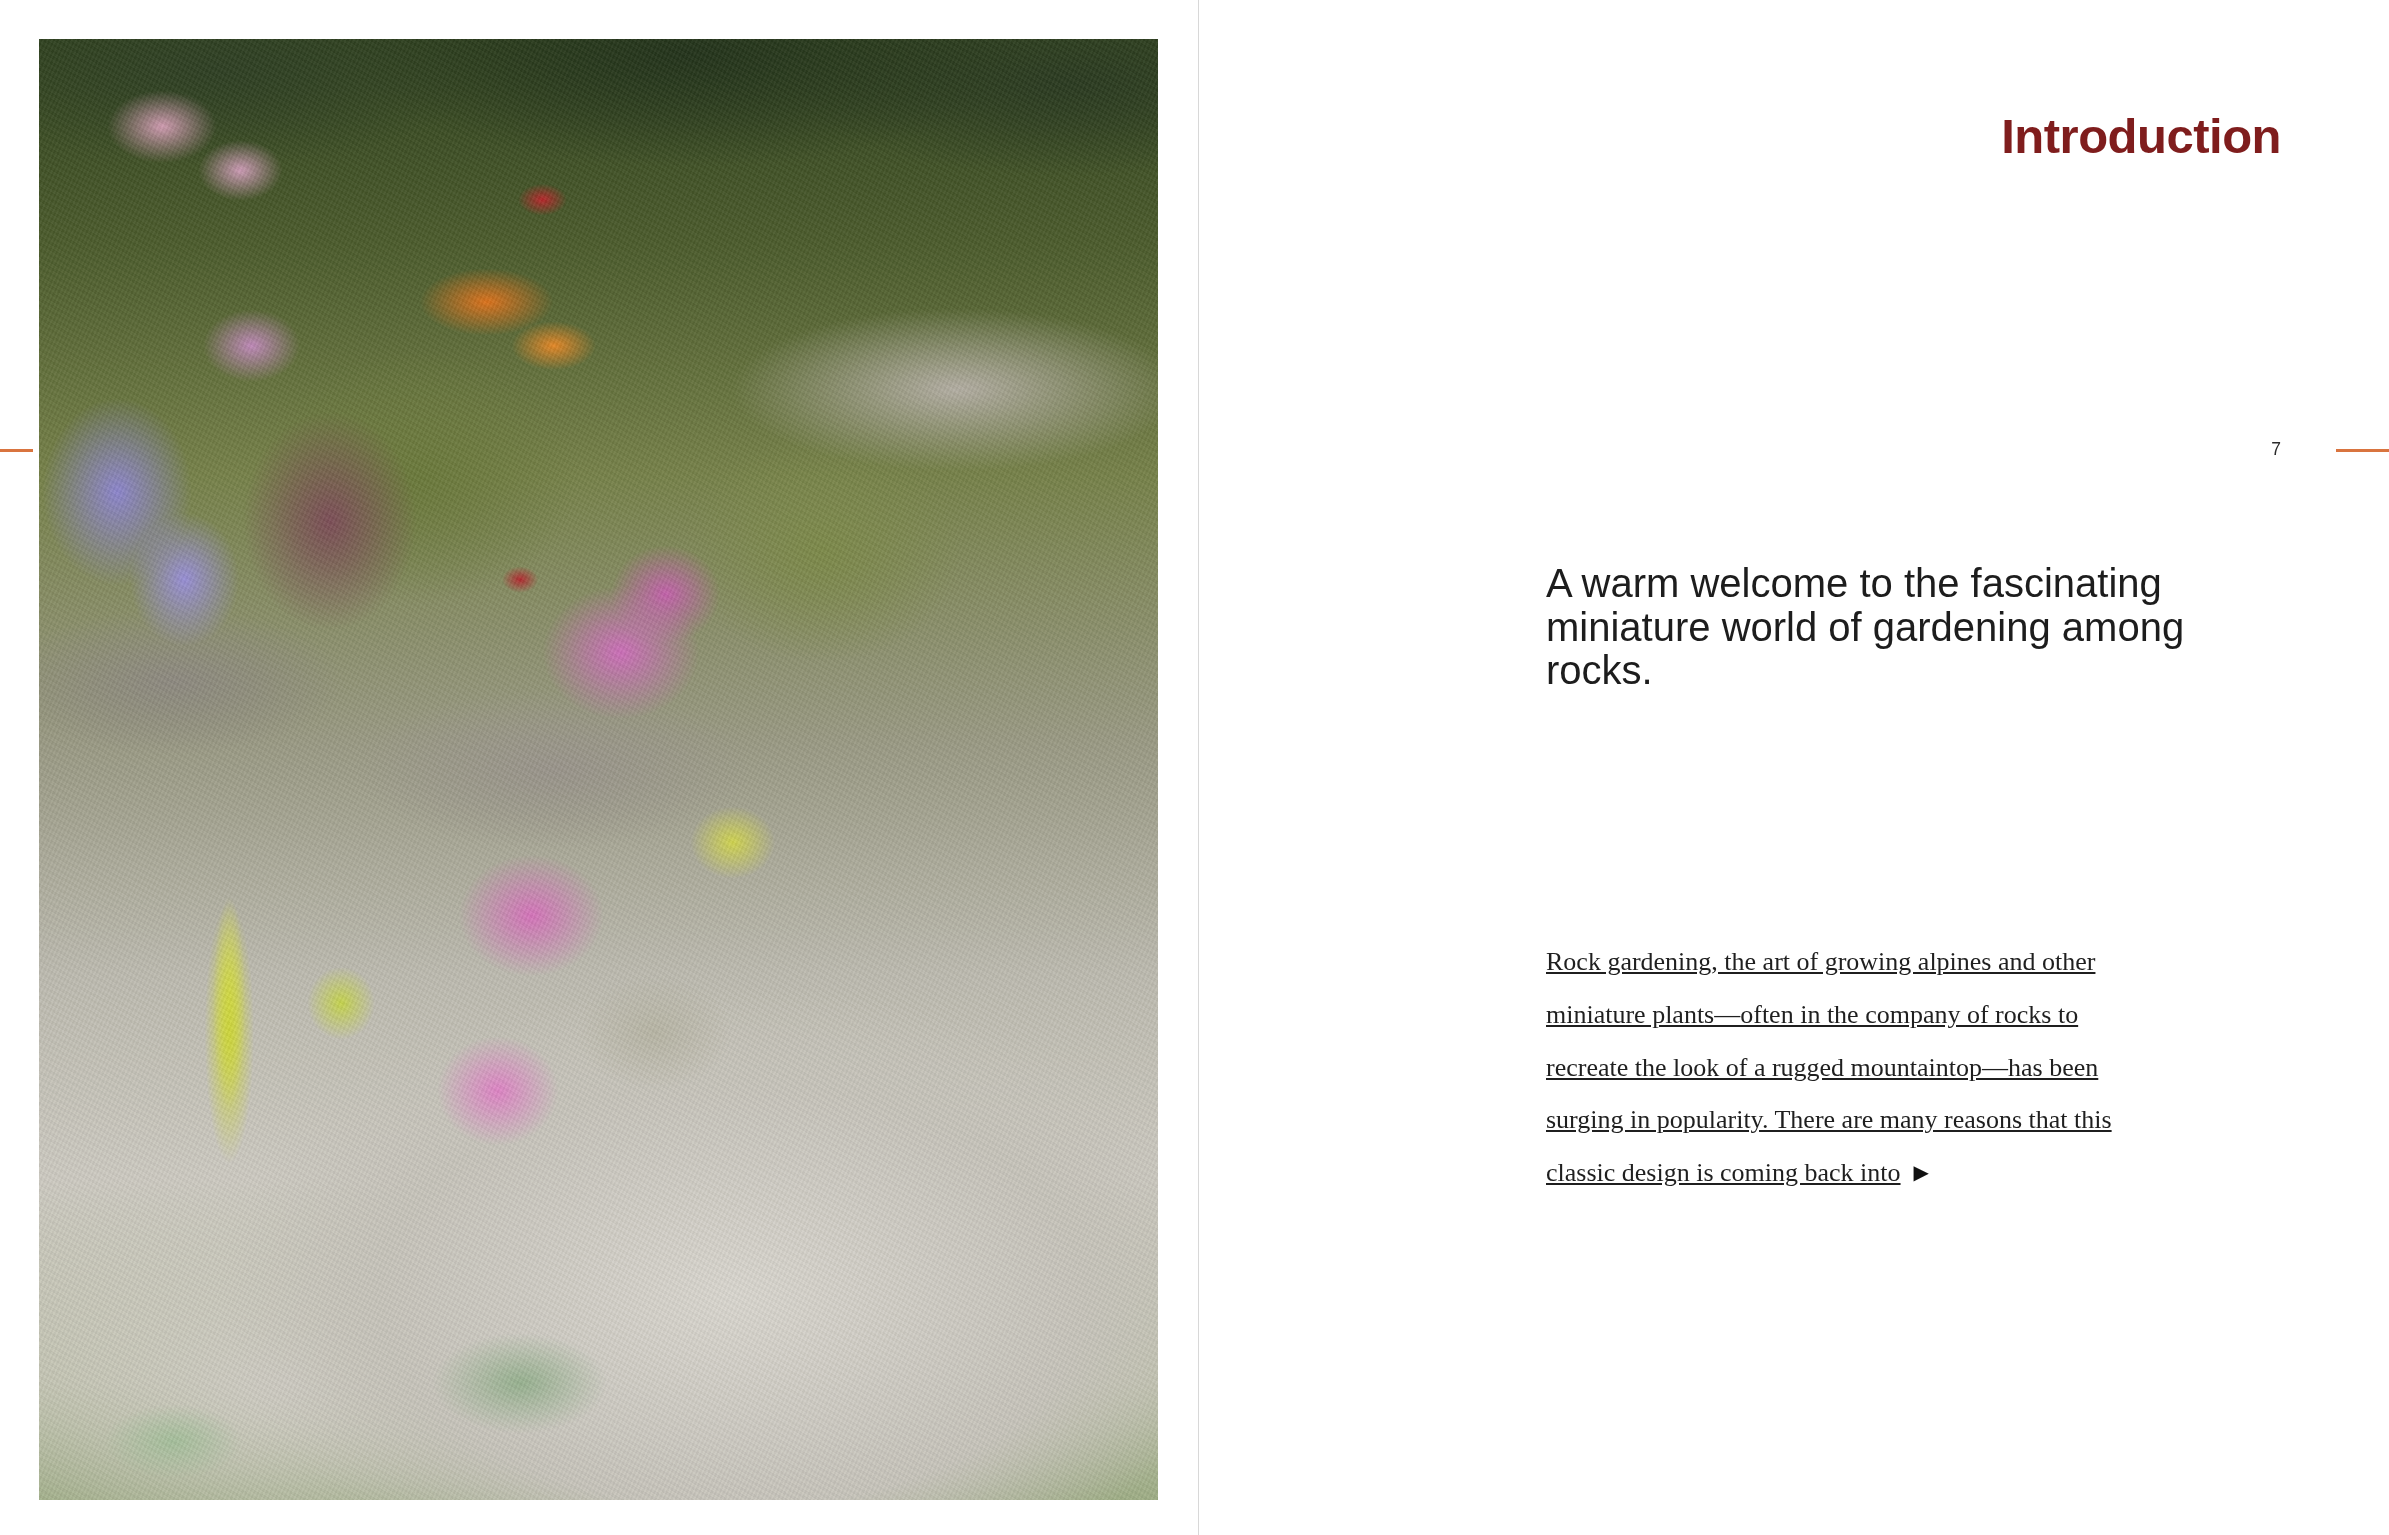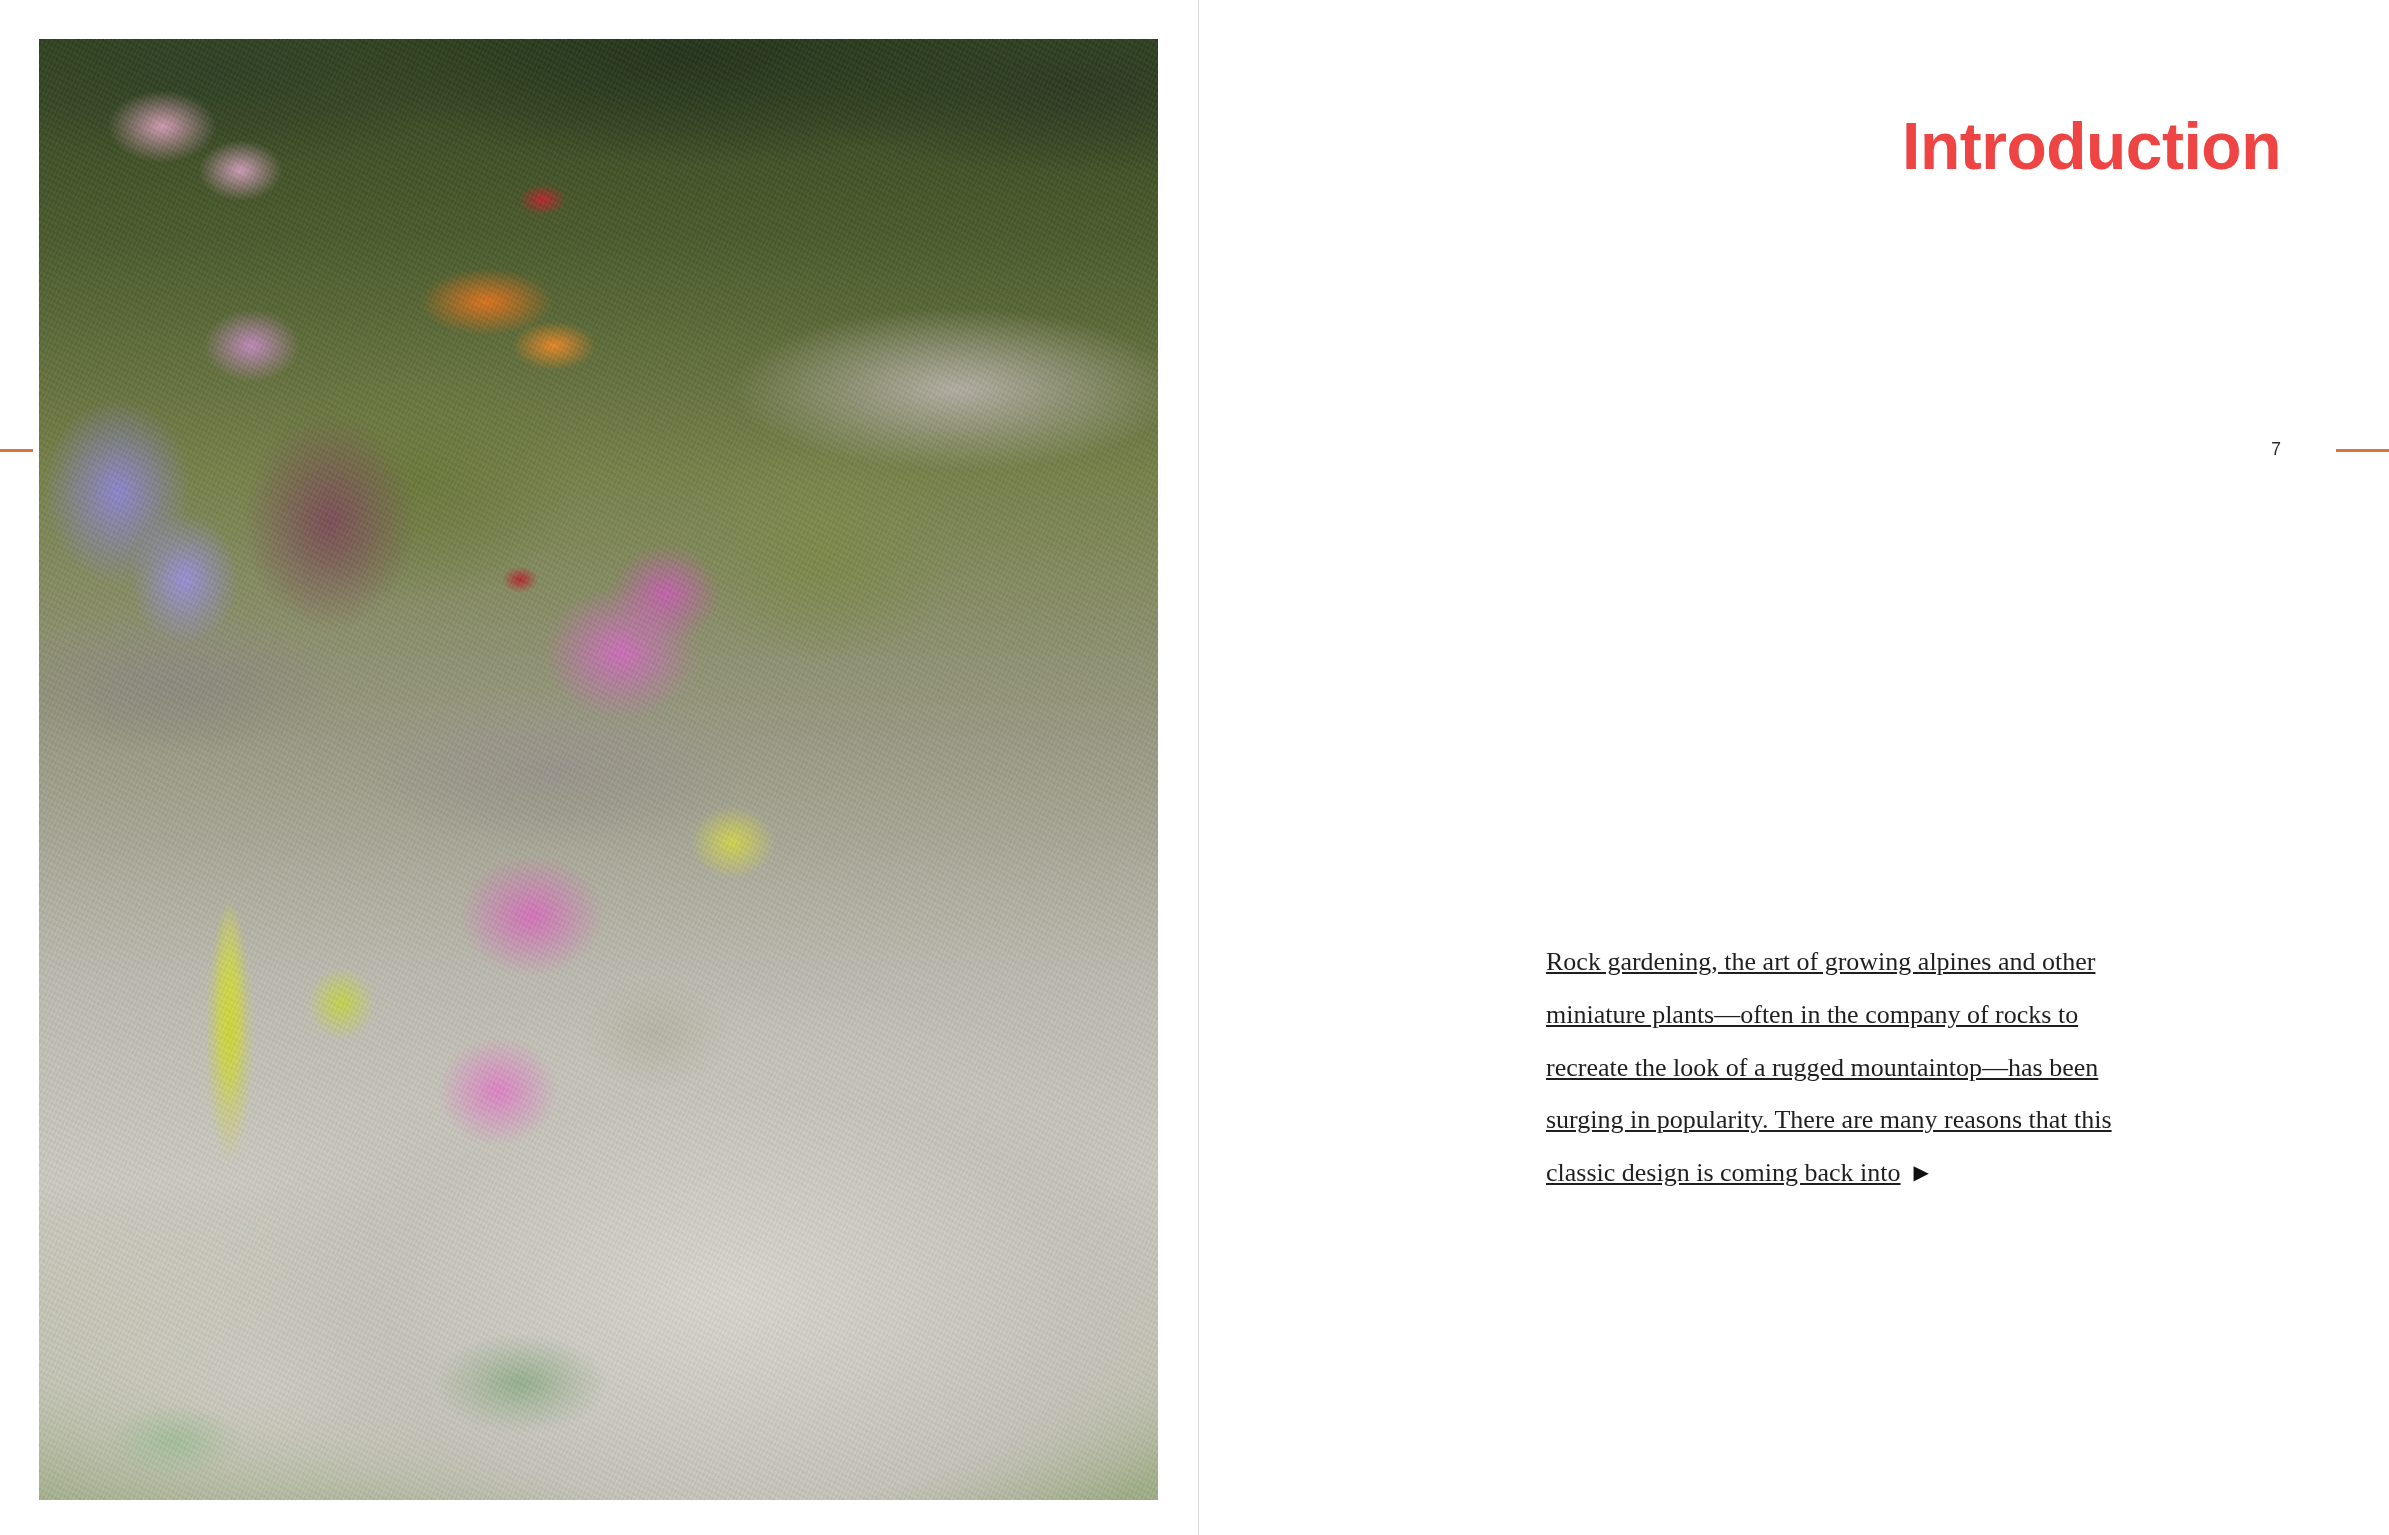--- a/index.html
+++ b/index.html
@@ -117,24 +117,24 @@
     position: relative;
     flex: 1;
     height: 100%;
     background: #ffffff;
   }
 
   .chapter-title {
     position: absolute;
     right: 108px;
     top: 108px;
-    font-size: 66px;
+    font-size: 49px;
     font-weight: 700;
     letter-spacing: -0.5px;
-    color: #ef4444;
+    color: #7f1d1d;
     text-align: right;
   }
 
   
   .folio {
     position: absolute;
     right: 108px;
     top: 439px;
     font-size: 17.5px;
     color: #2a2a2a;
@@ -201,20 +201,21 @@
     </div>
   </div>
 
   <div class="page-right">
 
     <div class="chapter-title">Introduction</div>
 
     <div class="folio">7</div>
     <div class="folio-rule-right"></div>
 
+    <div class="deck">A warm welcome to the fascinating miniature world of gardening among rocks.</div>
 
     <div class="body-copy">
       <span>Rock gardening, the art of growing alpines and other miniature plants—often in the company of rocks to recreate the look of a rugged mountaintop—has been surging in popularity. There are many reasons that this classic design is coming back into</span><span class="more">▶</span>
     </div>
 
   </div>
 </div>
 
 
 </body></html>

